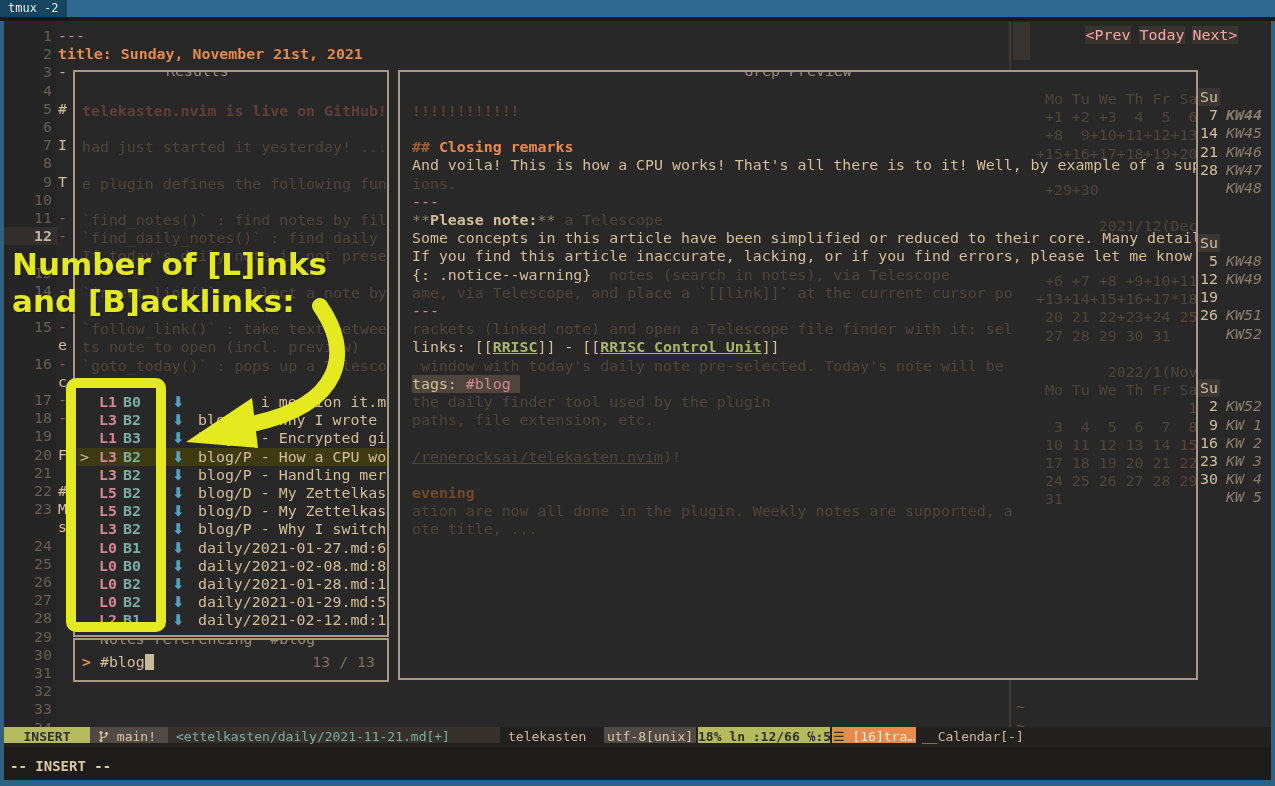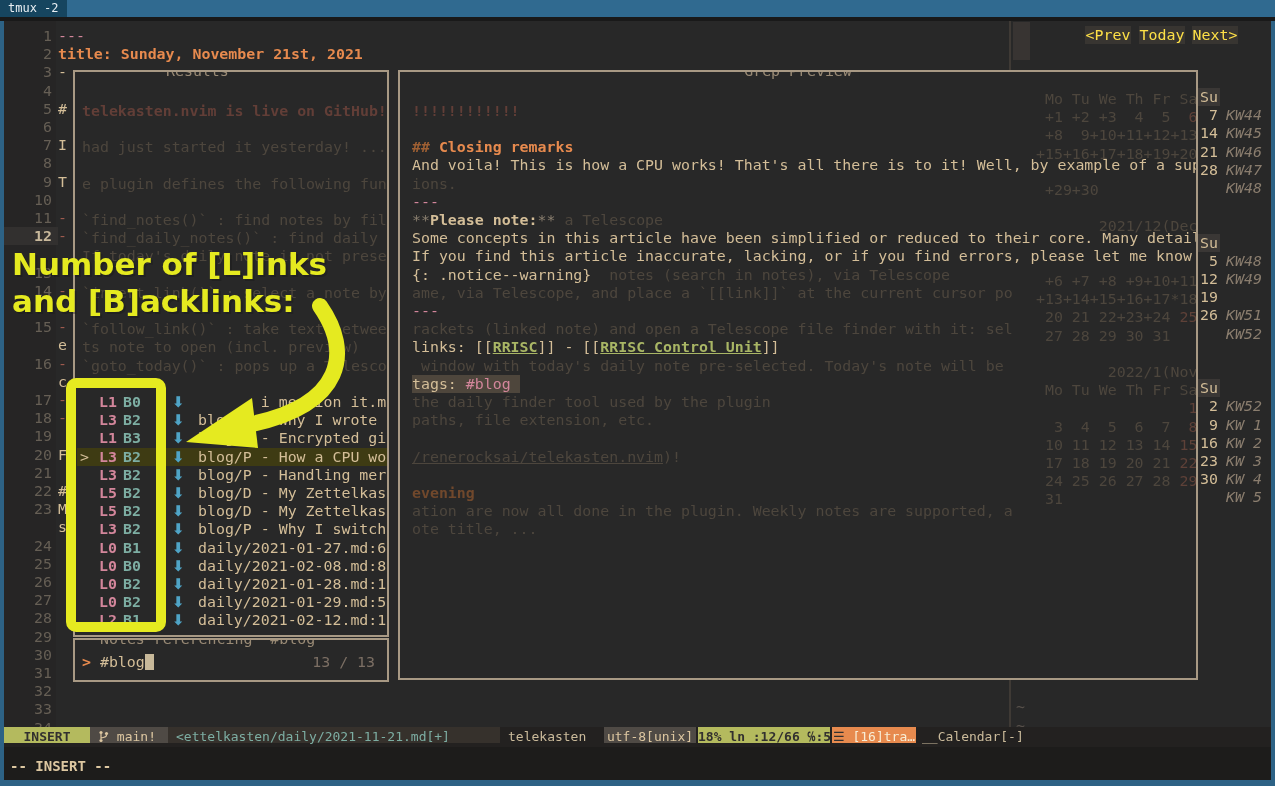--- a/index.html
+++ b/index.html
@@ -35,21 +35,21 @@
   .seg-wd{color:#4d463d}
   .seg-l{color:#d3869b;font-weight:bold}
   .seg-b{color:#7daea3;font-weight:bold}
   .seg-icon{color:#4fa4c6;font-weight:bold;font-family:"DejaVu Sans",sans-serif}
   .seg-mark-red{color:#9d5a4e}
   .su-hdr{background:#3a3735;color:#d4be98;padding:0 2px}
   .su{width:22px;text-align:right}
   
   #vsep{position:absolute;left:1009px;top:17px;width:2px;height:710px;background:#3f3a35}
   #scrollthumb{position:absolute;left:1013px;top:22px;width:17px;height:38px;background:#383432}
-  .navbtn{position:absolute;top:26px;height:18px;width:46px;text-align:center;background:#383531;color:#fde047;font:14.9px/18.2px "DejaVu Sans Mono",monospace}
+  .navbtn{position:absolute;top:26px;height:18px;width:46px;text-align:center;background:#383531;color:#fca5a5;font:14.9px/18.2px "DejaVu Sans Mono",monospace}
   
   .win{position:absolute;background:#282828;border:2px solid #a89984;overflow:hidden;box-sizing:border-box}
   .wtitle{position:absolute;top:-10px;background:#282828;color:#998a75;padding:0 7px;font:14.9px/18.2px "DejaVu Sans Mono",monospace;white-space:pre}
   #resultswin{left:73px;top:70px;width:316px;height:567px}
   #promptwin{left:73px;top:638px;width:316px;height:44px}
   #previewwin{left:398px;top:70px;width:800px;height:610px}
   .selband{position:absolute;left:2px;width:310px;height:18px;background:#3e3b13}
   .hitrow{width:310px;height:18px}
   
   #promptrow{position:absolute;left:7px;top:13px;white-space:pre;font:14.9px/18.2px "DejaVu Sans Mono",monospace}
@@ -149,21 +149,21 @@
         <div class="r gut" style="left: 16px; top: 591.2px;"><span class="gnum">27</span></div>
         <div class="r gut" style="left: 16px; top: 609.4px;"><span class="gnum">28</span></div>
         <div class="r gut" style="left: 16px; top: 627.6px;"><span class="gnum">29</span></div>
         <div class="r gut" style="left: 16px; top: 645.8px;"><span class="gnum">30</span></div>
         <div class="r gut" style="left: 16px; top: 664px;"><span class="gnum">31</span></div>
         <div class="r gut" style="left: 16px; top: 682.2px;"><span class="gnum">32</span></div>
         <div class="r gut" style="left: 16px; top: 700.4px;"><span class="gnum">33</span></div>
         <div class="r gut" style="left: 16px; top: 718.6px;"><span class="gnum">34</span></div>
         <div class="r" style="left: 1198px; top: 88px;"><span class="su-hdr">Su</span></div>
         <div class="r su" style="left: 1196px; top: 106.2px;"><span class="seg-su-y">7</span></div>
-        <div class="r" style="left: 1226px; top: 106.2px;"><span class="seg-kw">KW44</span></div>
+        <div class="r" style="left: 1226px; top: 106.2px; font-weight: bold;"><span class="seg-kw">KW44</span></div>
         <div class="r su" style="left: 1196px; top: 124.4px;"><span class="seg-su-a">14</span></div>
         <div class="r" style="left: 1226px; top: 124.4px;"><span class="seg-kw">KW45</span></div>
         <div class="r su" style="left: 1196px; top: 142.6px;"><span class="seg-su-a">21</span></div>
         <div class="r" style="left: 1226px; top: 142.6px;"><span class="seg-kw">KW46</span></div>
         <div class="r su" style="left: 1196px; top: 160.8px;"><span class="seg-su-a">28</span></div>
         <div class="r" style="left: 1226px; top: 160.8px;"><span class="seg-kw">KW47</span></div>
         <div class="r" style="left: 1226px; top: 179px;"><span class="seg-kw">KW48</span></div>
         <div class="r" style="left: 1198px; top: 233.6px;"><span class="su-hdr">Su</span></div>
         <div class="r su" style="left: 1196px; top: 251.8px;"><span class="seg-su-y">5</span></div>
         <div class="r" style="left: 1226px; top: 251.8px;"><span class="seg-kw">KW48</span></div>

